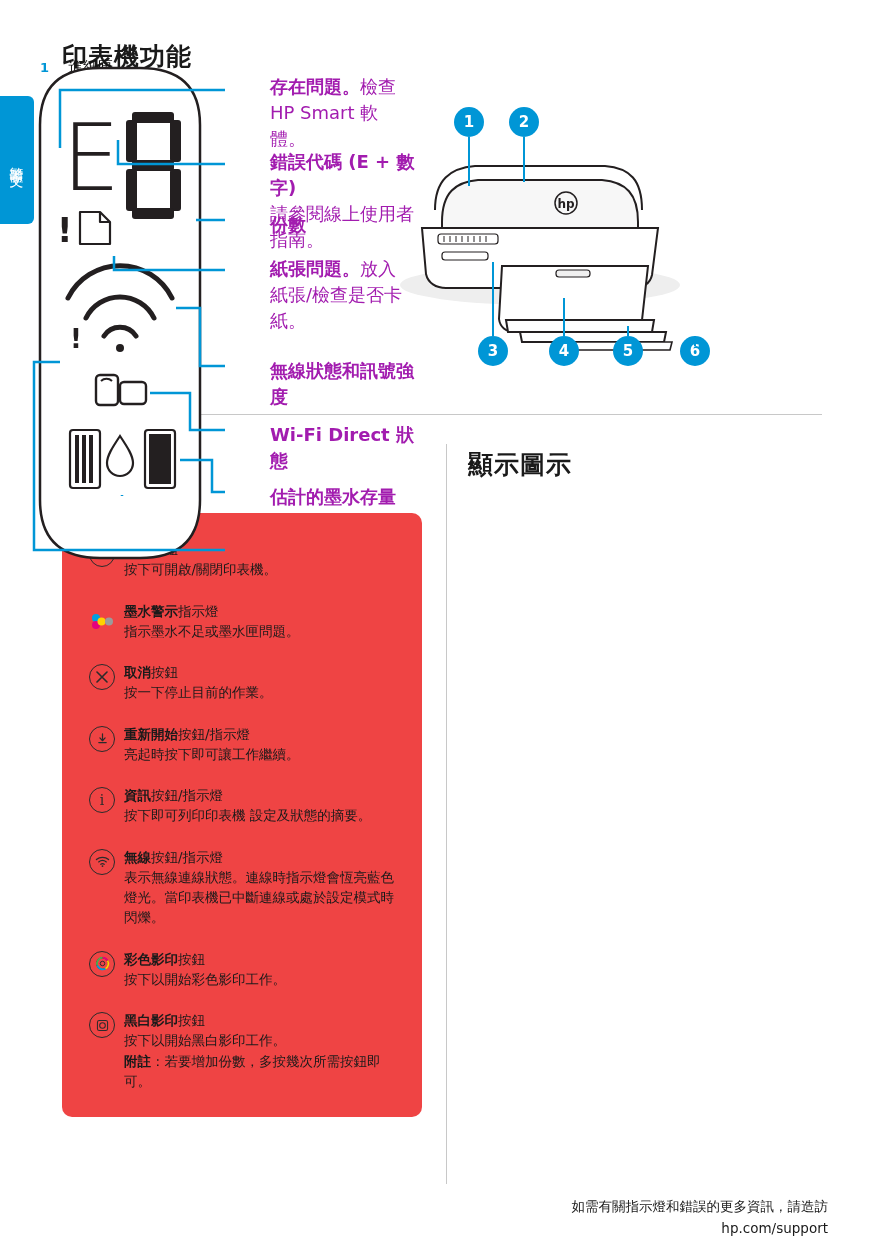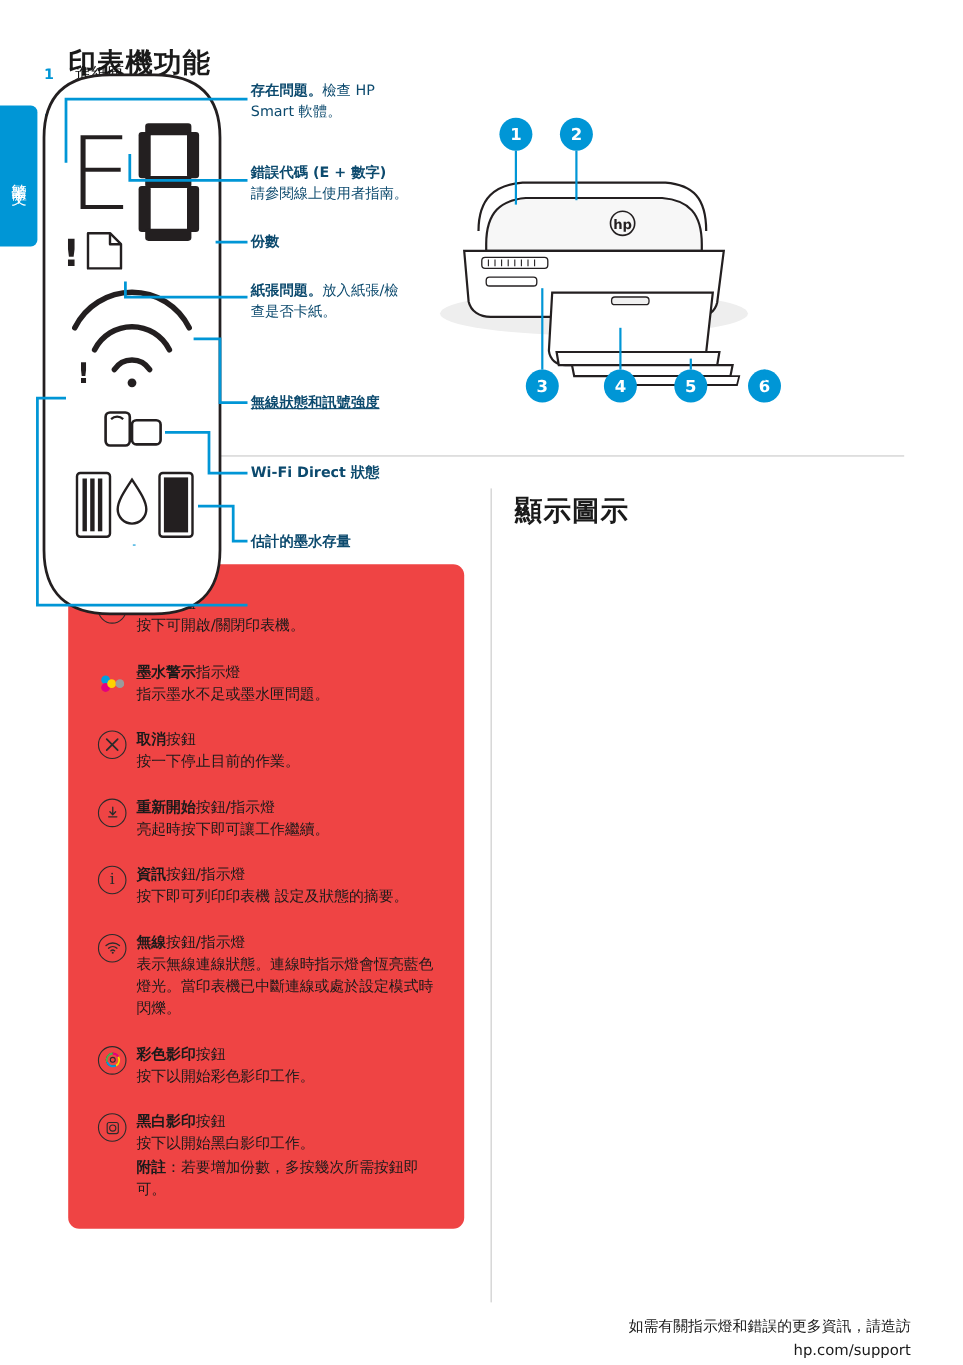--- a/index.html
+++ b/index.html
@@ -132,23 +132,24 @@
     color: #2b2b2b;
   }
   .ink-dots { display: flex; align-items: center; gap: 3px; }
 
   
   #display-section { position: absolute; left: 468px; top: 448px; width: 360px; }
   #display-figure { position: absolute; left: 0px; top: 30px; width: 370px; height: 640px; }
 
   .di-label {
     position: absolute;
-    font-size: 13px;
+    font-size: 18px;
     line-height: 1.45;
-    color: #0c4a6e;
+    color: #a21caf;
+    margin-left: 42px;
   }
   .di-label b { font-weight: bold; }
 
   #footer-note {
     position: absolute;
     left: 468px; top: 1196px;
     width: 360px;
     text-align: right;
     font-size: 13.5px;
     line-height: 1.5;
@@ -456,21 +457,21 @@
   </div>
 
   <div class="di-label" style="left:228px; top:182px;">
     <b>份數</b>
   </div>
 
   <div class="di-label" style="left:228px; top:226px; width:140px;">
     <b>紙張問題。</b><span>放入紙張/檢查是否卡紙。</span>
   </div>
 
-  <div class="di-label" style="left:228px; top:328px; width:150px;text-decoration:underline;">
+  <div class="di-label" style="left:228px; top:328px; width:150px;">
     <b>無線狀態和訊號強度</b>
   </div>
 
   <div class="di-label" style="left:228px; top:392px; width:150px;">
     <b>Wi-Fi Direct 狀態</b>
   </div>
 
   <div class="di-label" style="left:228px; top:454px; width:150px;">
     <b>估計的墨水存量</b>
   </div>

